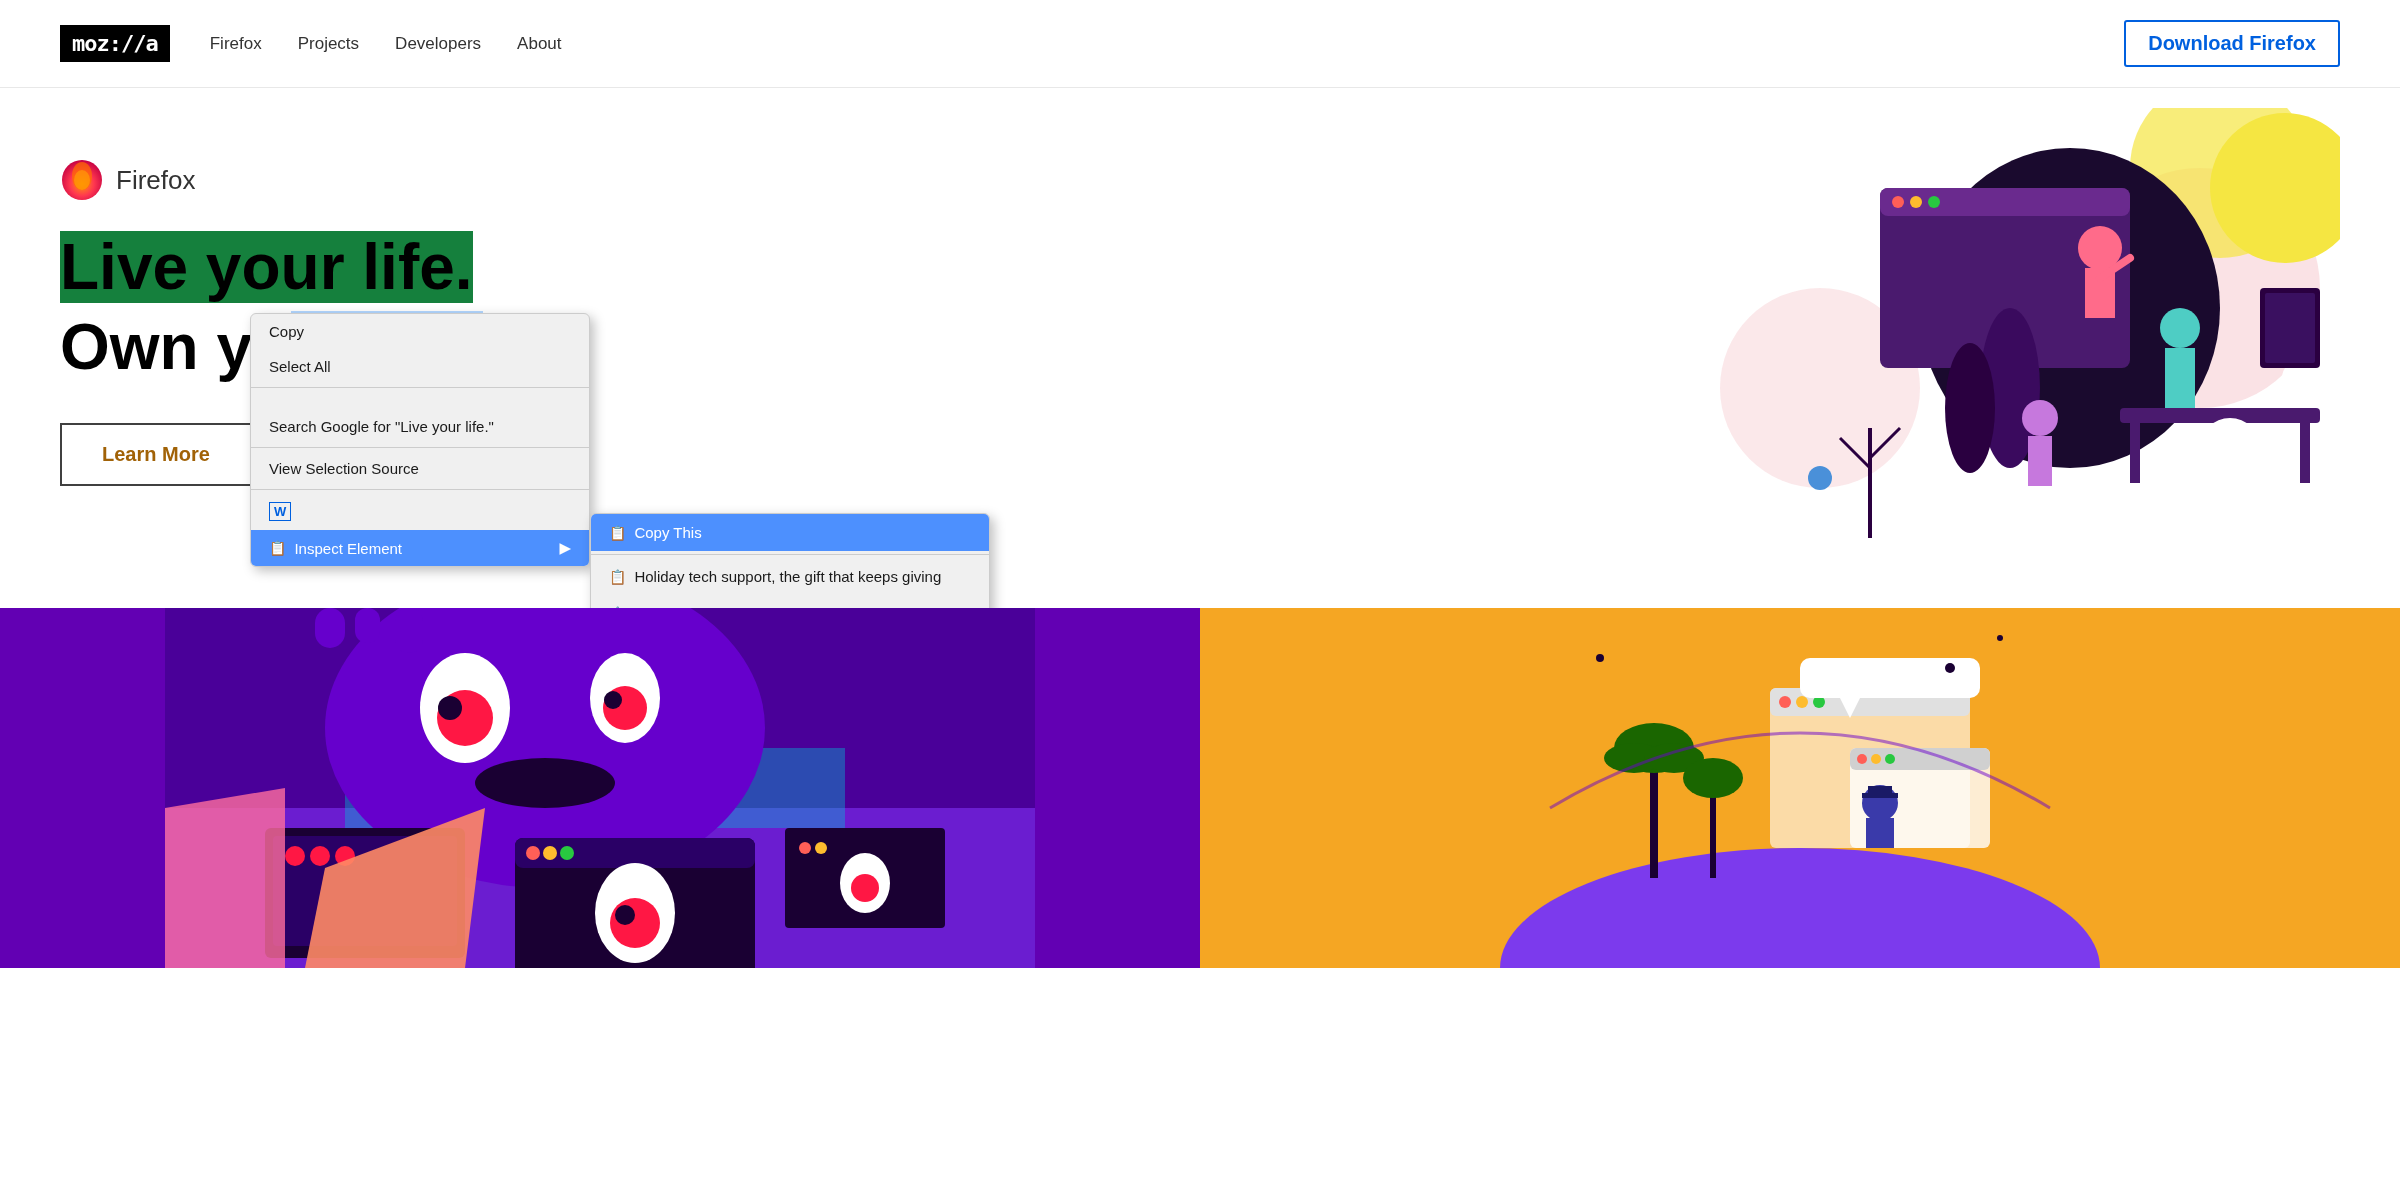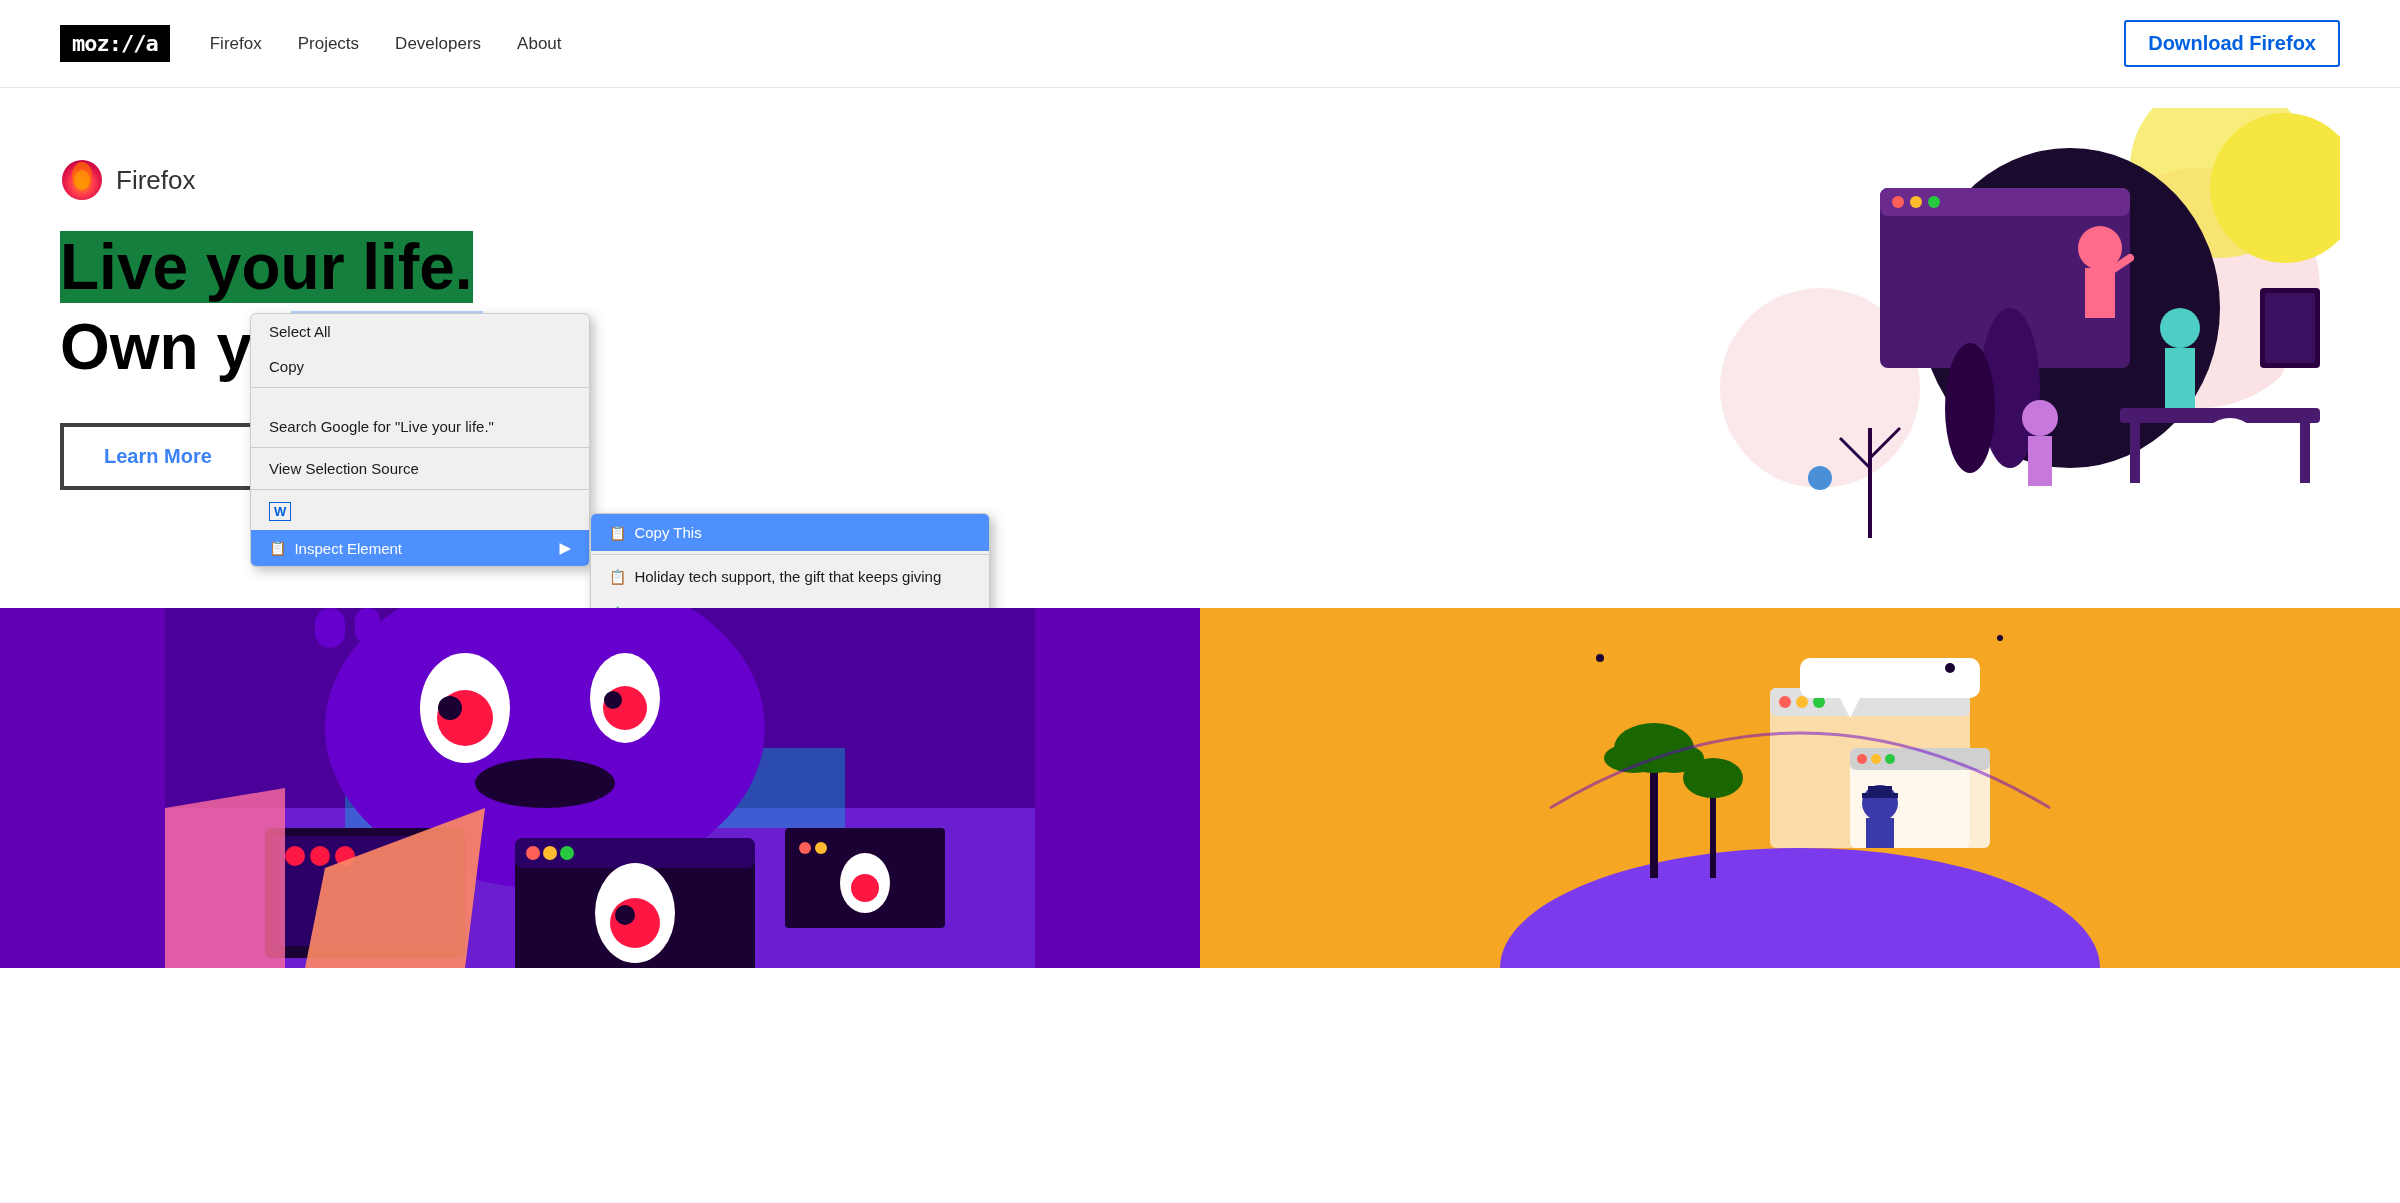--- a/index.html
+++ b/index.html
@@ -39,22 +39,22 @@
       font-size: 64px; font-weight: 800; line-height: 1.1; color: #000;
       margin-bottom: 10px;
     }
     .hero-headline .highlight {
       background: #15803d; display: inline;
     }
     .hero-subline { font-size: 64px; font-weight: 800; line-height: 1.1; color: #000; }
 
     .learn-more-btn {
       display: inline-block; margin-top: 40px;
-      border: 4px solid #404040; padding: 18px 40px;
-      font-size: 20px; font-weight: 600; color: #3b82f6;
+      border: 2px solid #404040; padding: 18px 40px;
+      font-size: 20px; font-weight: 600; color: #a16207;
       background: #fff; cursor: pointer; text-decoration: none;
     }
 
     
     .hero-illustration {
       flex: 1; display: flex; justify-content: flex-end; align-items: flex-start;
       margin-top: -20px;
     }
 
     
@@ -186,24 +186,24 @@
       <line x1="250" y1="350" x2="280" y2="320" stroke="#2a0040" stroke-width="3"></line>
 
       <rect x="640" y="180" width="60" height="80" rx="4" fill="#2a0040"></rect>
       <rect x="645" y="185" width="50" height="70" rx="2" fill="#3a1060"></rect>
     </svg>
   </div>
 
   <div class="context-menu-wrapper">
     <div class="context-menu">
       <div class="cm-item">
+        <span>Copy</span>
+      </div>
+      <div class="cm-item">
         <span>Select All</span>
-      </div>
-      <div class="cm-item">
-        <span>Copy</span>
       </div>
       <div class="cm-separator"></div>
       <div class="cm-item">
         <span></span>
       </div>
       <div class="cm-item">
         <span>Search Google for "Live your life."</span>
       </div>
       <div class="cm-separator"></div>
       <div class="cm-item">

